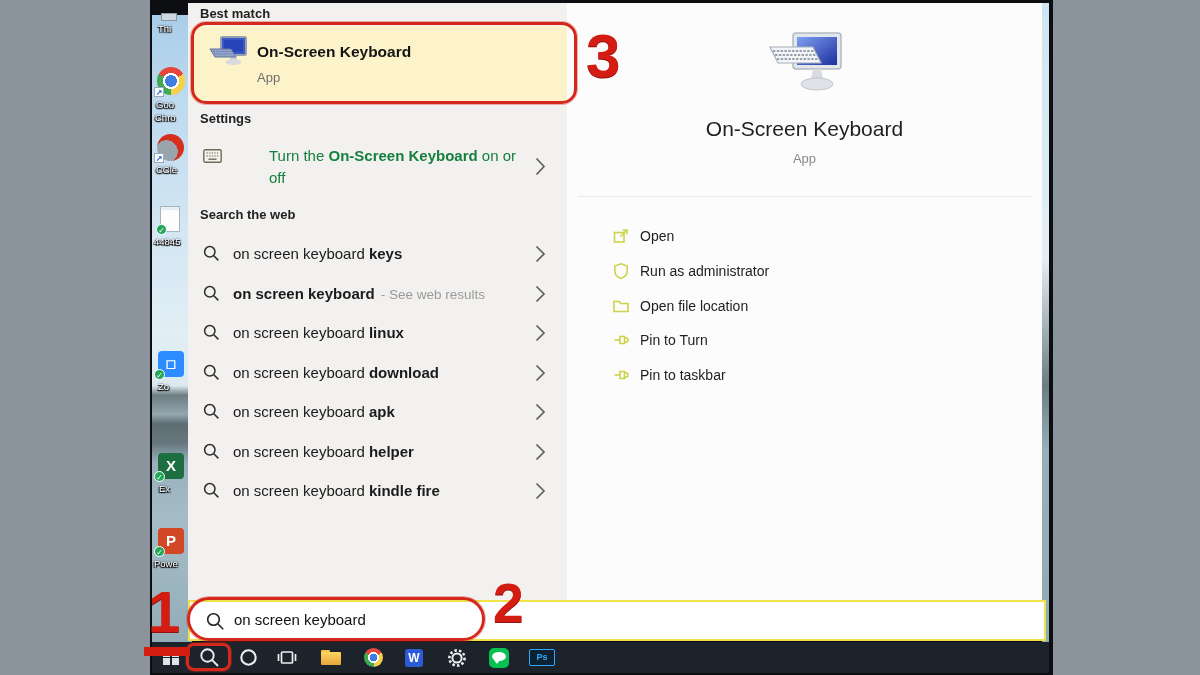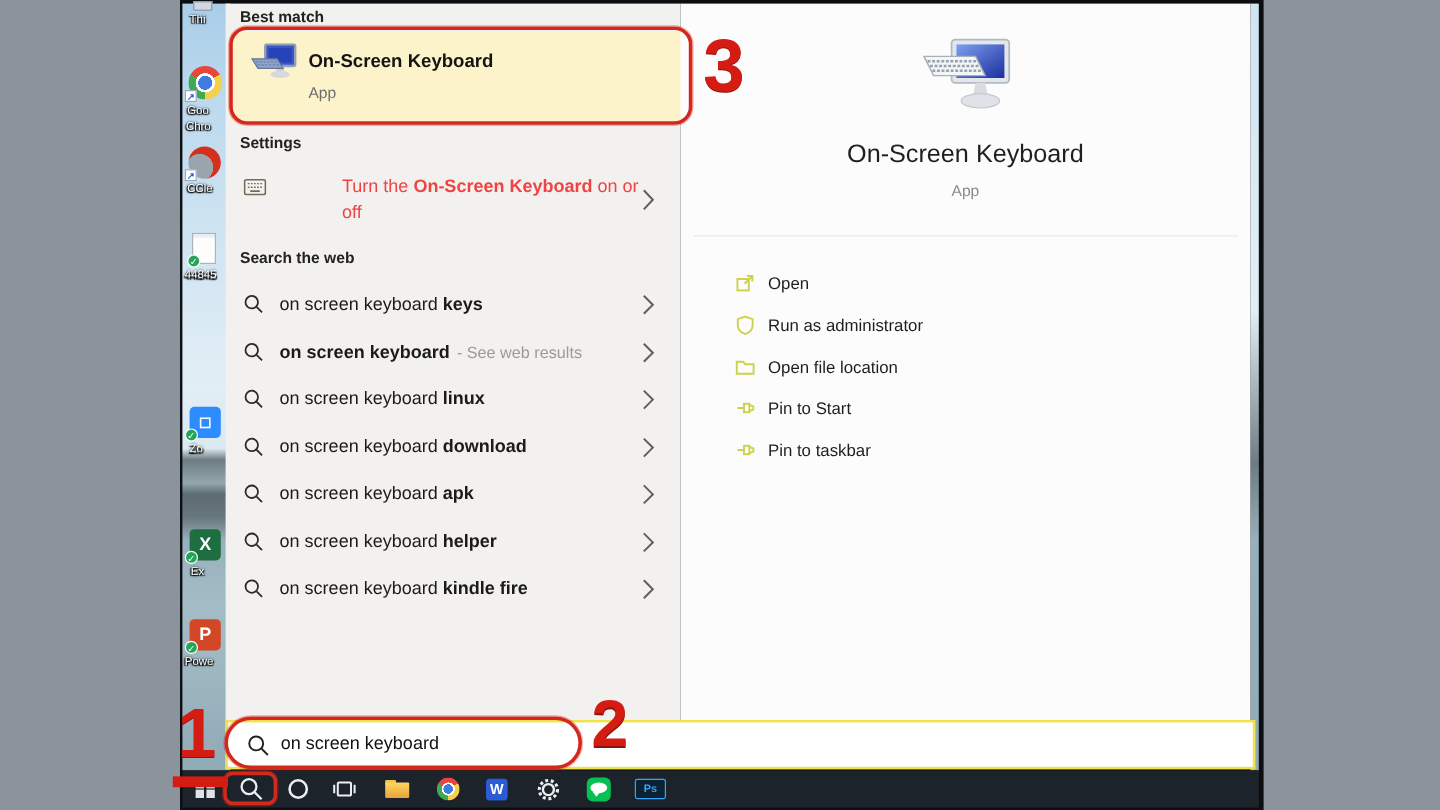--- a/index.html
+++ b/index.html
@@ -5,21 +5,21 @@
   * { margin:0; padding:0; box-sizing:border-box; }
   html,body { width:1200px; height:675px; overflow:hidden; }
   body { font-family:"Liberation Sans", sans-serif; }
   .stage { position:relative; width:1200px; height:675px; background:#8b939d; }
   .abs { position:absolute; }
 
   
   .shot { position:absolute; left:150px; top:0; width:903px; height:675px; background:#0c0e11; }
 
   
-  .desk-strip { left:2px; top:3px; width:37px; height:639px; overflow:visible;
+  .desk-strip { left:2px; top:15px; width:37px; height:639px; overflow:visible;
     background:linear-gradient(180deg,#a9cde9 0%,#bcd9ee 12%,#cfe4f2 30%,#e2eef5 50%,#dce9f0 58%,
       #6d7c83 59.5%,#93a7ae 62.5%,#5d6c73 64%,#68777e 67%,#97b0bb 70%,#a4bcc6 78%,#9db6c0 88%,#90aab6 100%);padding-left:40px; }
   .desk-sliver { left:892px; top:3px; width:7px; height:639px;
     background:linear-gradient(180deg,#cfe4f2 0%,#e2eef5 40%,#6d7c83 60%,#97b0bb 70%,#90aab6 100%); }
   .dicon { position:absolute; }
   .dlabel { position:absolute; font-size:9.5px; color:#fff; white-space:nowrap;
     text-shadow:0 0 2px #000, 1px 1px 1px #000, -1px 1px 1px #000; }
   .badge-check { position:absolute; left:-4px; bottom:-3px; width:11px; height:11px; border-radius:50%;
     background:#23a55a; color:#fff; font-size:8px; line-height:11px; text-align:center; border:1px solid #fff; }
   .badge-arrow { position:absolute; left:-3px; bottom:-2px; width:10px; height:10px; background:#fff;
@@ -32,21 +32,21 @@
   
   .panel-left { left:38px; top:3px; width:379px; height:597px; background:#f2f1ef; }
   .panel-right { left:417px; top:3px; width:475px; height:597px; background:#fcfcfc; }
   .sec-head { position:absolute; font-size:13px; font-weight:bold; color:#222; }
 
   .bm-box { left:43px; top:26px; width:380px; height:75px; background:#fcf3cb; }
   .bm-title { position:absolute; left:107px; top:43px; font-size:15.5px; font-weight:bold; color:#141414; }
   .bm-sub { position:absolute; left:107px; top:70px; font-size:13px; color:#6d6d6d; }
 
   .settings-row { left:38px; top:140px; width:379px; height:58px; cursor:default; }
-  .set-text { position:absolute; left:81px; top:5px; font-size:15px; color:#ef4444; line-height:22px;margin-left:16px; }
+  .set-text { position:absolute; left:81px; top:5px; font-size:15px; color:#15803d; line-height:22px; }
   .chev { stroke:#5f5f5f; stroke-width:1.7; fill:none; }
 
   .sugg-wrap { left:38px; top:234px; width:379px; }
   .sugg-row { position:relative; height:39.5px; display:flex; align-items:center; padding-left:15px; }
   .sugg-text { margin-left:13px; font-size:15px; color:#1b1b1b; white-space:nowrap; }
   .sugg-text b { font-weight:bold; }
   .sugg-note { color:#9a9a9a; font-size:13.5px; margin-left:6px; }
   .sugg-chev { position:absolute; right:21px; top:11px; }
 
   .pv-title { position:absolute; left:417px; top:117px; width:475px; text-align:center; font-size:21px; color:#1f1f1f; }
@@ -269,21 +269,21 @@
           <path class="act-ic" d="M2 4.5 H7.2 L9 6.5 H16 V14.5 H2 Z"></path>
         </svg>
       <span class="act-label">Open file location</span>
     </div>
     <div class="act-row" style="top:329px;">
       <svg width="18" height="18" viewBox="0 0 18 18">
           <path class="act-ic" d="M2.5 9 H8"></path>
           <rect class="act-ic" x="8" y="5.5" width="4.5" height="7"></rect>
           <path class="act-ic" d="M12.5 6.5 L15.8 7.6 V10.4 L12.5 11.5"></path>
         </svg>
-      <span class="act-label">Pin to Start</span>
+      <span class="act-label">Pin to Turn</span>
     </div>
     <div class="act-row" style="top:364px;">
       <svg width="18" height="18" viewBox="0 0 18 18">
           <path class="act-ic" d="M2.5 9 H8"></path>
           <rect class="act-ic" x="8" y="5.5" width="4.5" height="7"></rect>
           <path class="act-ic" d="M12.5 6.5 L15.8 7.6 V10.4 L12.5 11.5"></path>
         </svg>
       <span class="act-label">Pin to taskbar</span>
     </div>
 

